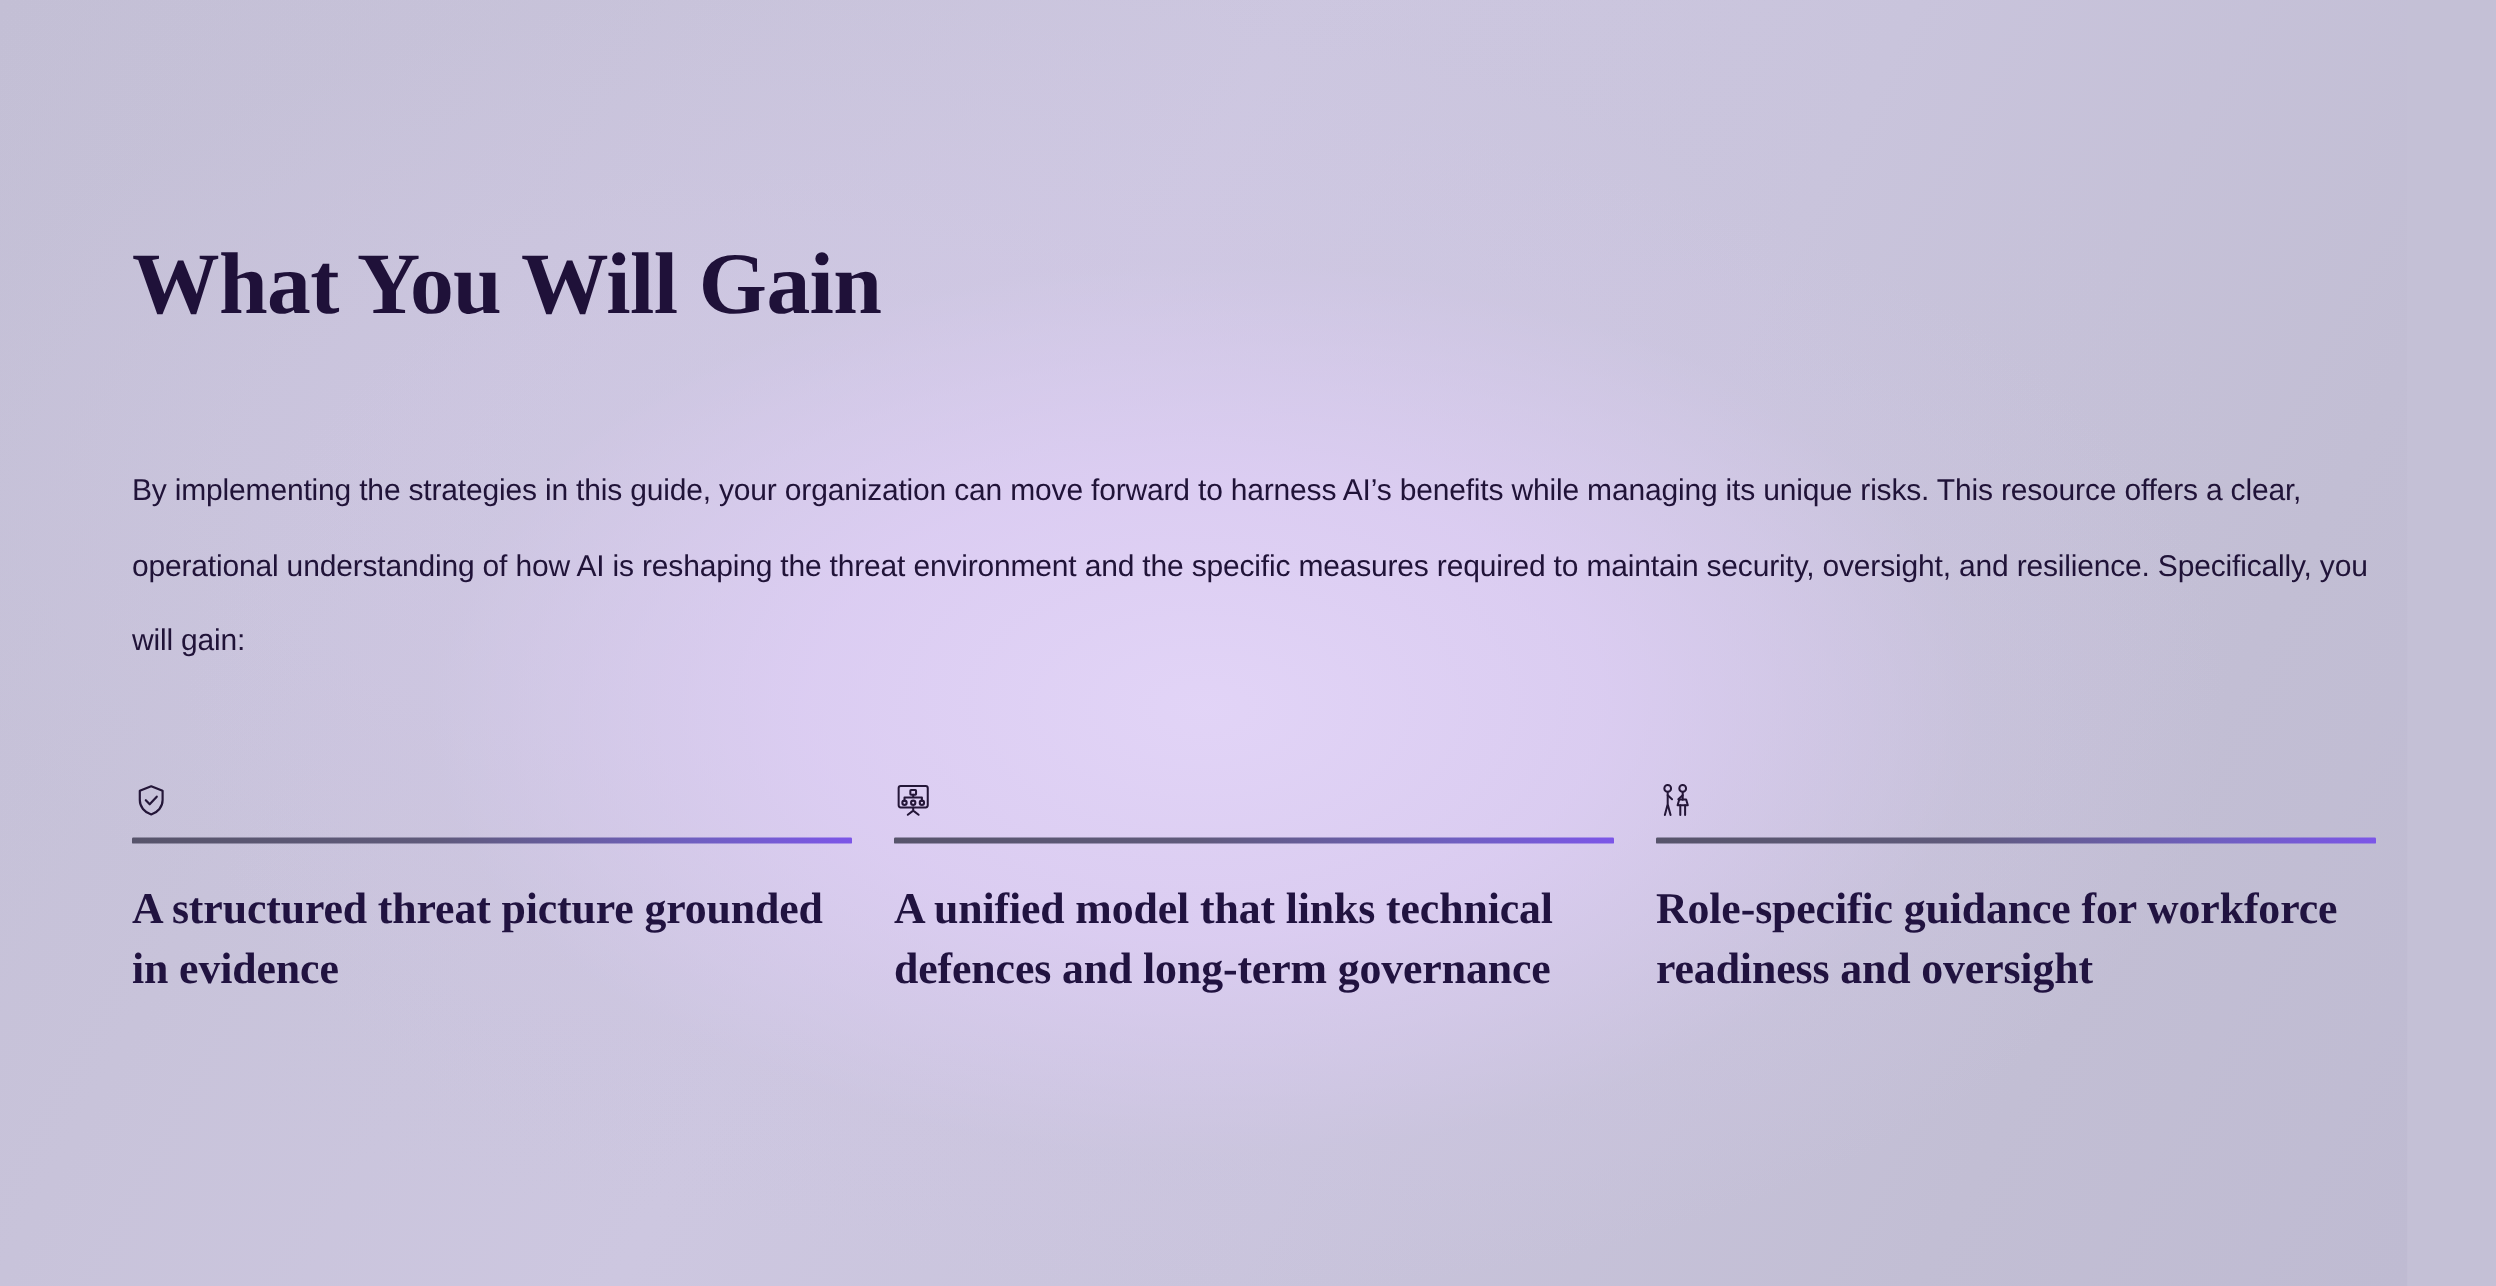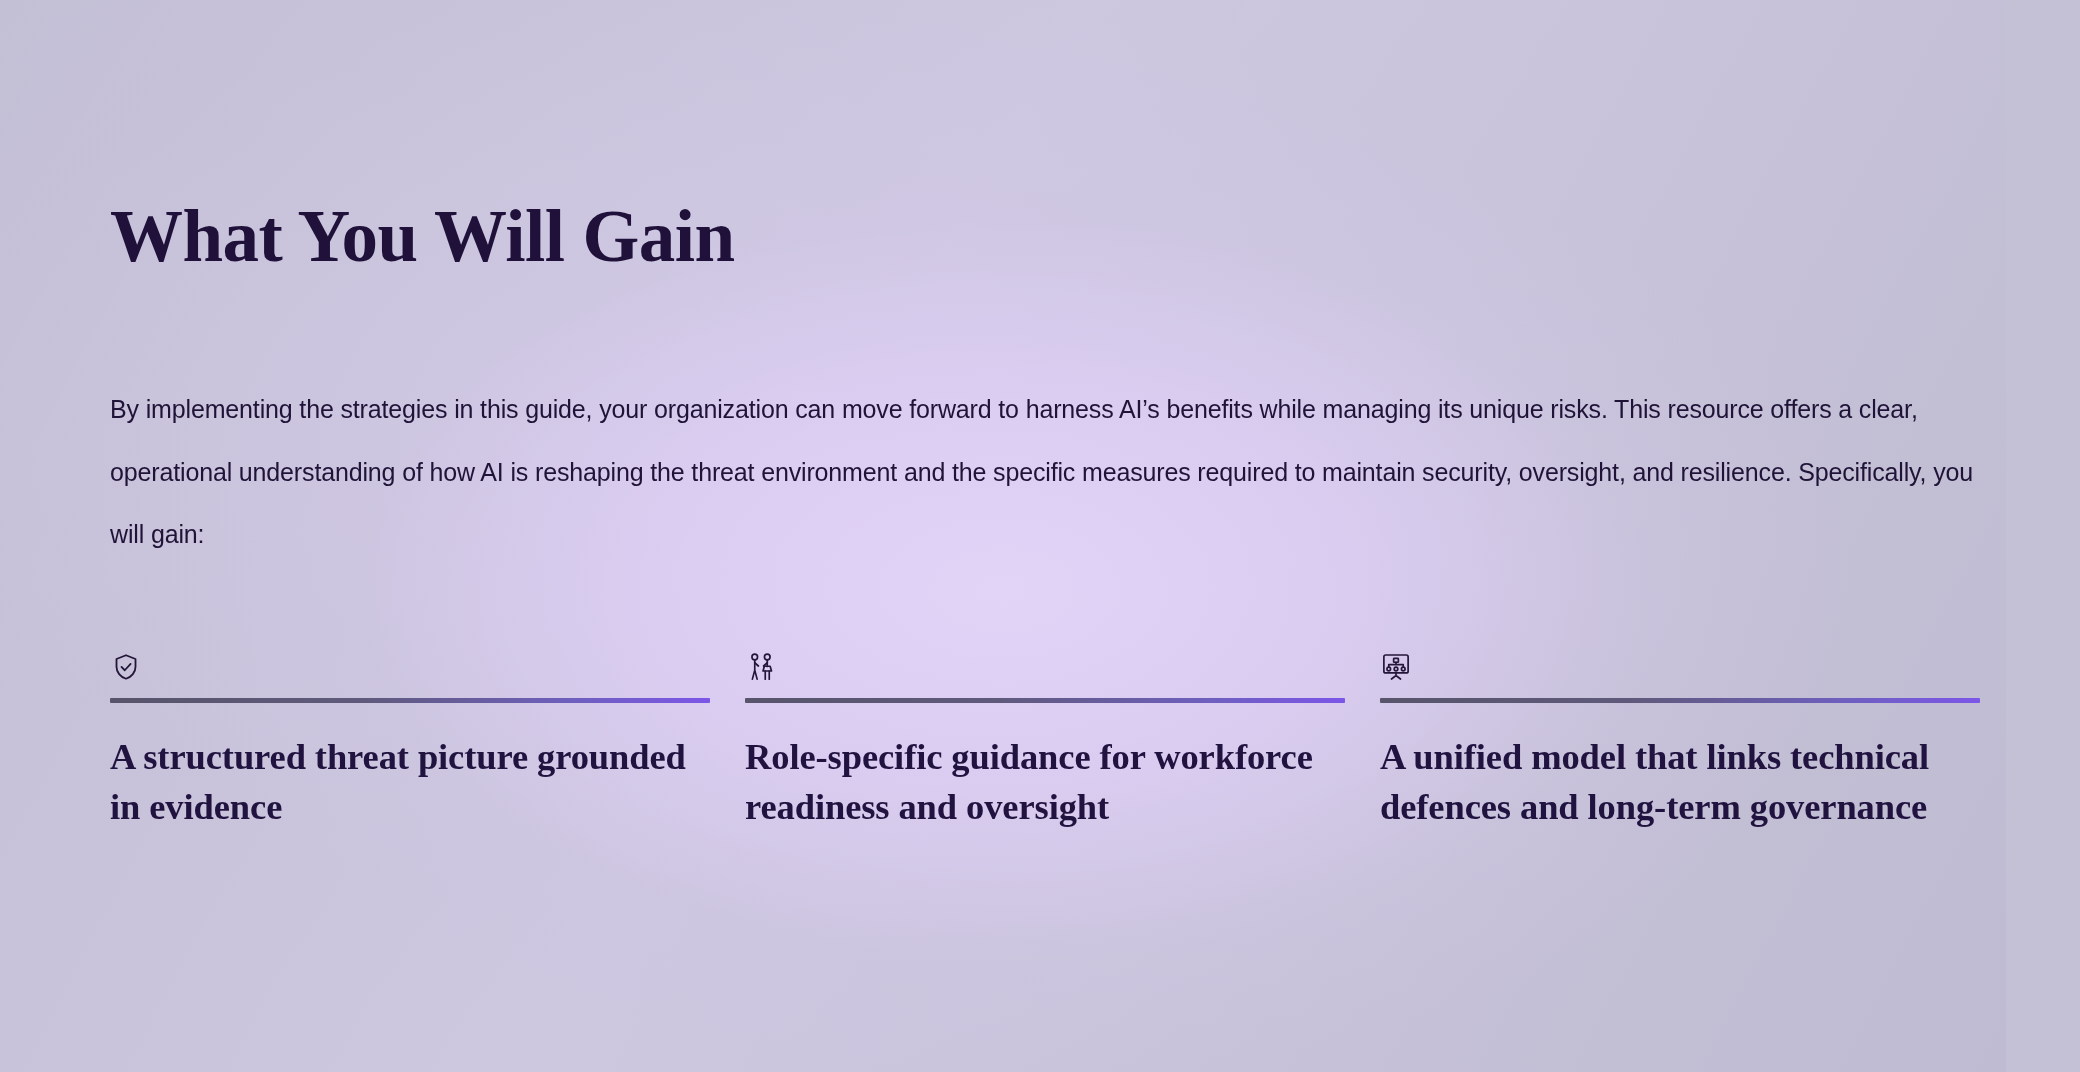--- a/index.html
+++ b/index.html
@@ -142,44 +142,44 @@
             <path d="M8.4 11.9l2.6 2.7 4.7-5.1"></path>
           </svg>
         </span>
         <div class="feature-rule"></div>
         <div class="feature-title">A structured threat picture grounded in evidence</div>
       </div>
 
       <div class="feature">
         <span class="feature-icon">
           <svg viewBox="0 0 24 24" fill="none" stroke="#241638" stroke-width="1.35" stroke-linecap="round" stroke-linejoin="round">
+            <rect x="2.3" y="2.4" width="19.4" height="14.3" rx="1.4"></rect>
+            <rect x="10.1" y="5.1" width="3.8" height="3.1" rx="0.5"></rect>
+            <path d="M12 8.2v1.9M6.2 12.2v-2.1h11.6v2.1"></path>
+            <circle cx="6.2" cy="13.6" r="1.45"></circle>
+            <circle cx="12" cy="13.6" r="1.45"></circle>
+            <circle cx="17.8" cy="13.6" r="1.45"></circle>
+            <path d="M12 16.7v2.1M12 18.8l-3.6 2.8M12 18.8l3.6 2.8"></path>
+          </svg>
+        </span>
+        <div class="feature-rule"></div>
+        <div class="feature-title">A unified model that links technical defences and long-term governance</div>
+      </div>
+
+      <div class="feature">
+        <span class="feature-icon">
+          <svg viewBox="0 0 24 24" fill="none" stroke="#241638" stroke-width="1.35" stroke-linecap="round" stroke-linejoin="round">
             <circle cx="7" cy="4" r="2.25"></circle>
             <path d="M7 6.4v8.1M7 14.5l-1.9 7.2M7 14.5l1.9 7.2"></path>
             <path d="M7 8.6l2.9 2.6M17 8.6l-2.9 2.6"></path>
             <circle cx="17" cy="4" r="2.25"></circle>
             <path d="M17 6.4v5.1"></path>
             <path d="M13.6 15.2l1.1-3.8h4.6l1.1 3.8z"></path>
             <path d="M15.4 15.2v6.5M18.6 15.2v6.5"></path>
           </svg>
         </span>
         <div class="feature-rule"></div>
         <div class="feature-title">Role-specific guidance for workforce readiness and oversight</div>
       </div>
 
-      <div class="feature">
-        <span class="feature-icon">
-          <svg viewBox="0 0 24 24" fill="none" stroke="#241638" stroke-width="1.35" stroke-linecap="round" stroke-linejoin="round">
-            <rect x="2.3" y="2.4" width="19.4" height="14.3" rx="1.4"></rect>
-            <rect x="10.1" y="5.1" width="3.8" height="3.1" rx="0.5"></rect>
-            <path d="M12 8.2v1.9M6.2 12.2v-2.1h11.6v2.1"></path>
-            <circle cx="6.2" cy="13.6" r="1.45"></circle>
-            <circle cx="12" cy="13.6" r="1.45"></circle>
-            <circle cx="17.8" cy="13.6" r="1.45"></circle>
-            <path d="M12 16.7v2.1M12 18.8l-3.6 2.8M12 18.8l3.6 2.8"></path>
-          </svg>
-        </span>
-        <div class="feature-rule"></div>
-        <div class="feature-title">A unified model that links technical defences and long-term governance</div>
-      </div>
-
     </div>
   </div>
 </div>
 
 </body></html>

